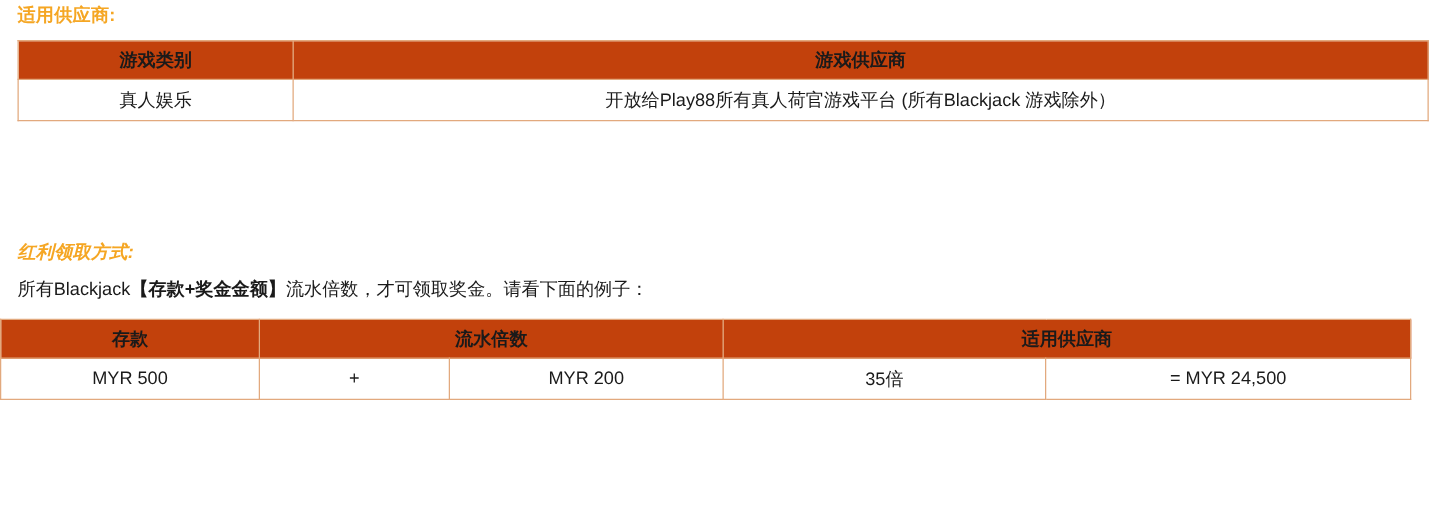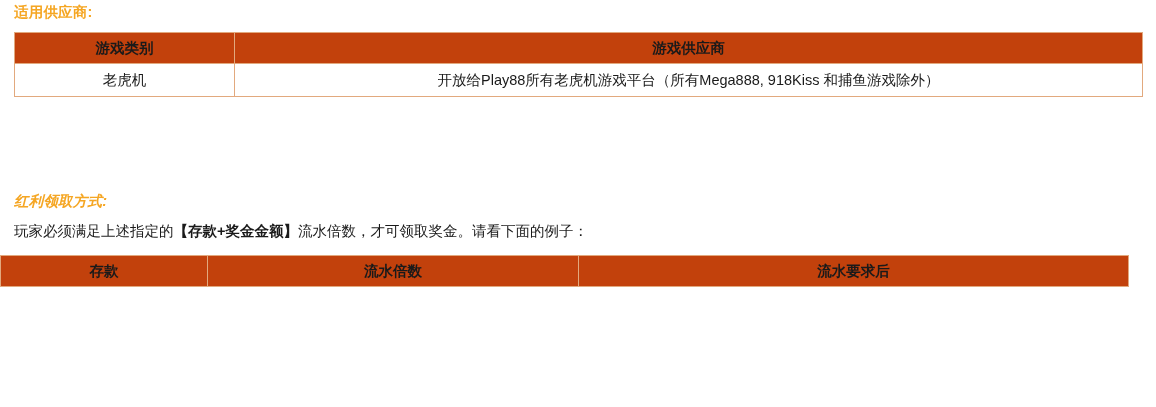--- a/index.html
+++ b/index.html
@@ -107,44 +107,51 @@
       <col class="col-sup">
     </colgroup>
     <thead>
       <tr>
         <th>游戏类别</th>
         <th>游戏供应商</th>
       </tr>
     </thead>
     <tbody>
       <tr>
-        <td>老虎机</td>
-        <td>开放给Play88所有老虎机游戏平台（所有Mega888, 918Kiss 和捕鱼游戏除外）</td>
+        <td>真人娱乐</td>
+        <td>开放给Play88所有真人荷官游戏平台 (所有Blackjack 游戏除外）</td>
       </tr>
     </tbody>
   </table>
 
   <div class="section-heading heading-claim">红利领取方式:</div>
 
   <div class="claim-paragraph">
-    <span>玩家必须满足上述指定的</span><b>【存款+奖金金额】</b><span>流水倍数，才可领取奖金。请看下面的例子：</span>
+    <span>所有Blackjack</span><b>【存款+奖金金额】</b><span>流水倍数，才可领取奖金。请看下面的例子：</span>
   </div>
 
   <table class="claim-table">
     <colgroup>
       <col class="col-deposit">
       <col class="col-plus">
       <col class="col-bonus">
       <col class="col-turnover">
       <col class="col-total">
     </colgroup>
     <thead>
       <tr>
         <th>存款</th>
         <th colspan="2">流水倍数</th>
-        <th colspan="2">流水要求后</th>
+        <th colspan="2">适用供应商</th>
       </tr>
     </thead>
     <tbody>
+      <tr>
+        <td>MYR 500</td>
+        <td>+</td>
+        <td>MYR 200</td>
+        <td>35倍</td>
+        <td>= MYR 24,500</td>
+      </tr>
     </tbody>
   </table>
 
 </div>
 
 </body></html>

